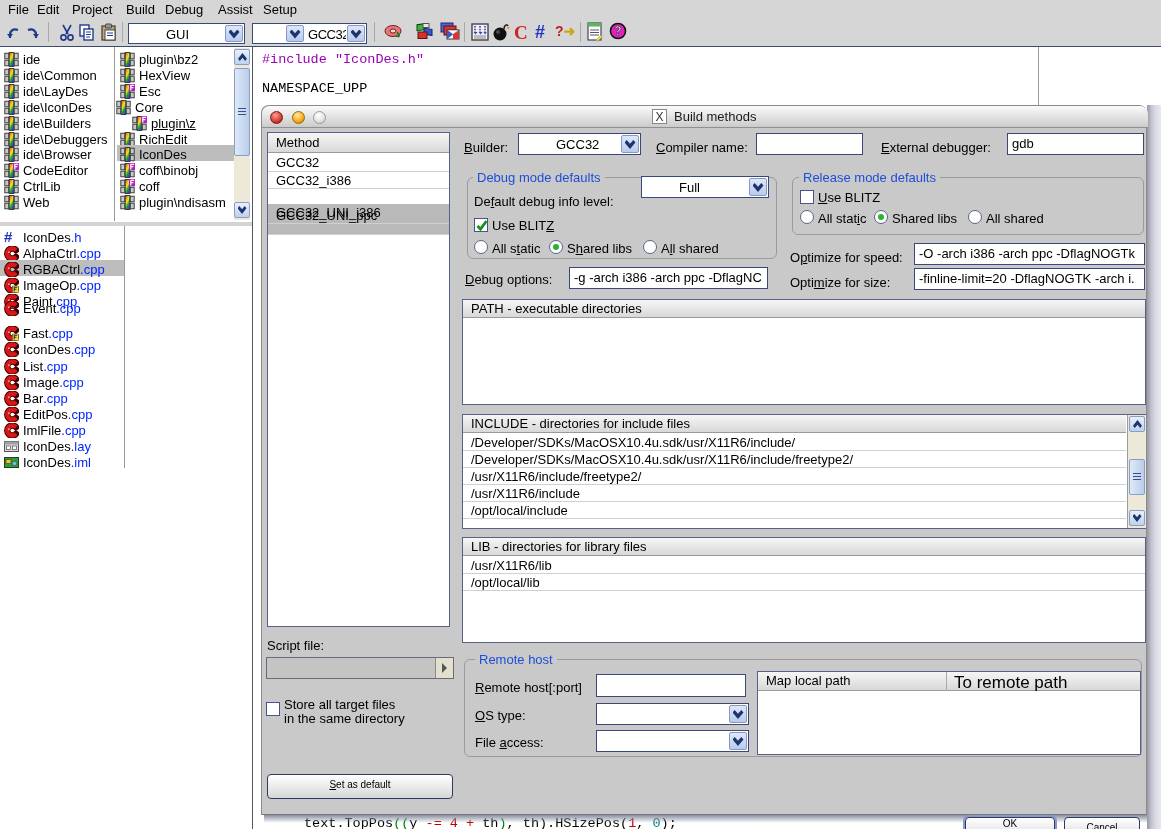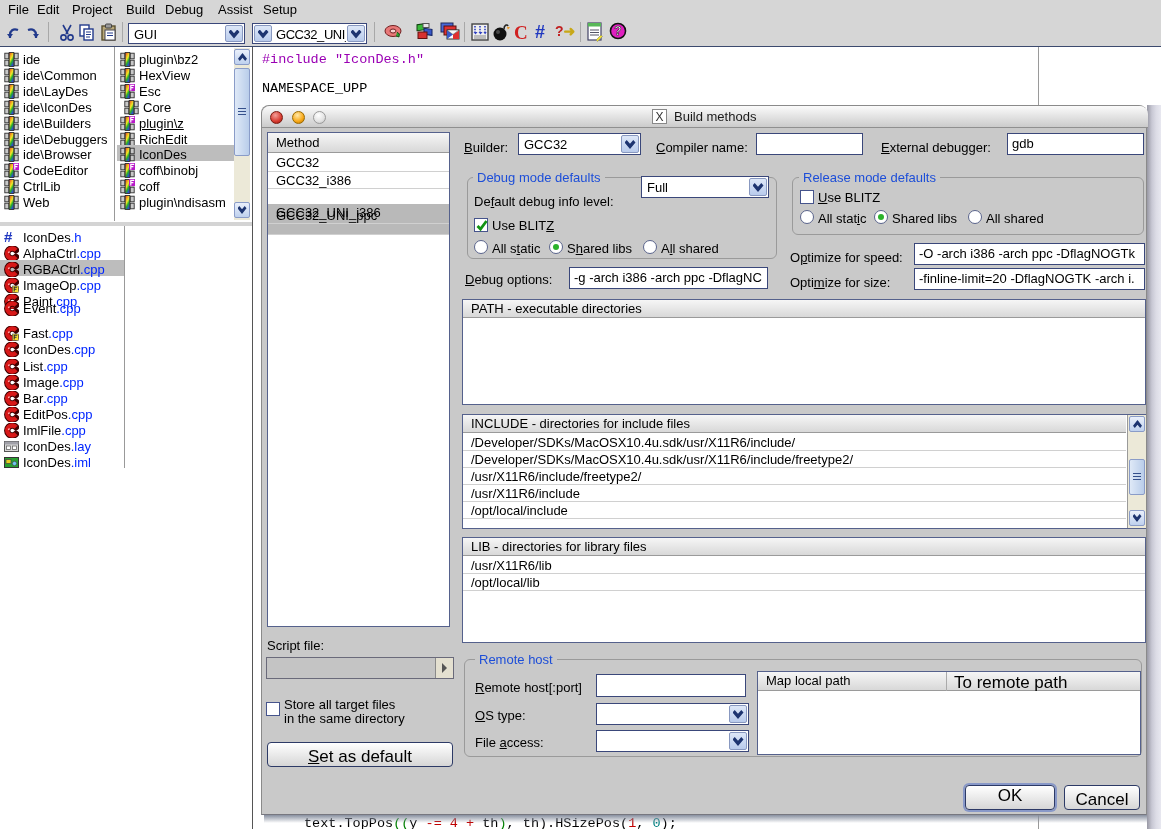--- a/index.html
+++ b/index.html
@@ -5,21 +5,21 @@
 * { margin:0; padding:0; box-sizing:border-box; }
 html,body { width:1161px; height:829px; overflow:hidden; }
 body { font-family:"Liberation Sans", sans-serif; font-size:13px; background:#fff; position:relative; color:#000; }
 .abs { position:absolute; }
 
 #menubar { left:0; top:0; width:1161px; height:19px; background:#d6d6d6; }
 #menubar span { position:absolute; top:2px; font-size:13px; }
 #toolbar { left:0; top:19px; width:1161px; height:28px; background:#d6d6d6; border-bottom:1px solid #3c4a6e; }
 .tsep { position:absolute; top:3px; width:1px; height:20px; background:#a8a8a8; }
 
-.combo { position:absolute; background:#fff; border:1px solid #3a477a; display:flex; }
+.combo { position:absolute; background:#fff; border:1px solid #3a477a; display:flex;padding-left:32px; }
 .combo .txt { flex:1; padding:3px 0 0 5px; font-size:13px; overflow:hidden; white-space:nowrap; }
 .combo .btn { width:18px; margin:1px; background:linear-gradient(#dde7f8,#b9cbEC); border:1px solid #8898c0; border-radius:2px; position:relative; }
 .chev:after { content:""; position:absolute; left:50%; top:50%; width:11px; height:9px; margin:-4px 0 0 -5.5px; background:#1d3470;
   clip-path:polygon(0% 28%, 20% 0%, 50% 42%, 80% 0%, 100% 28%, 50% 100%); }
 
 #pkgpanel { left:0; top:47px; width:253px; height:175px; background:#fff; border-right:1px solid #555; }
 #filepanel { left:0; top:226px; width:253px; height:603px; background:#fff; border-right:1px solid #555; }
 .row { position:absolute; height:16px; display:flex; align-items:center; font-size:13px; white-space:nowrap; }
 .row svg, .row .ficon { margin-right:4px; }
 .ext { color:#0026ff; }
@@ -47,21 +47,21 @@
   border-bottom:1px solid #9a9a9a; font-size:13px; padding:1px 0 0 8px; }
 .lrow { position:absolute; left:0; right:0; height:17px; border-bottom:1px solid #d0d0d0; font-size:13px; padding:1px 0 0 8px; white-space:nowrap; overflow:hidden; }
 .field { position:absolute; background:#fff; border:1px solid #3a477a; font-size:13px; padding:2px 0 0 4px; white-space:nowrap; overflow:hidden; }
 .grp { position:absolute; border:1px solid #9a9a9a; border-radius:6px; }
 .grplbl { position:absolute; color:#1d4ed8; background:#c9c9c9; padding:0 4px; font-size:13px; }
 .lbl { position:absolute; font-size:13px; white-space:nowrap; }
 .cb { position:absolute; width:14px; height:14px; background:#fff; border:1px solid #46548c; }
 .radio { position:absolute; width:14px; height:14px; background:#fff; border:1px solid #5a648c; border-radius:50%; }
 .radio.on:after { content:""; position:absolute; left:3px; top:3px; width:6px; height:6px; border-radius:50%; background:#2cb32c; }
 .btn3d { position:absolute; background:linear-gradient(#ffffff,#d6d6d6); border:1px solid #2d3a66; border-radius:4px;
-  font-size:17px; text-align:center; }
+  font-size:10px; text-align:center;margin-top:32px; }
 u { text-decoration:underline; }
 </style>
 </head>
 <body>
 
 <div id="menubar" class="abs">
     <span style="left:8px;">File</span>
     <span style="left:37px;">Edit</span>
     <span style="left:72px;">Project</span>
     <span style="left:126px;">Build</span>
@@ -216,24 +216,24 @@
       </svg>Web</div>
 <div class="row" style="left:120px;top:4px;"><svg width="15" height="15" viewBox="0 0 15 15">
         <use href="#pkg"></use>
       </svg>plugin\bz2</div>
 <div class="row" style="left:120px;top:20px;"><svg width="15" height="15" viewBox="0 0 15 15">
         <use href="#pkg"></use>
       </svg>HexView</div>
 <div class="row" style="left:120px;top:36px;"><svg width="15" height="15" viewBox="0 0 15 15">
         <use href="#pkgf"></use>
       </svg>Esc</div>
-<div class="row" style="left:124px;top:52px;"><svg width="15" height="15" viewBox="0 0 15 15">
+<div class="row" style="left:116px;top:52px;"><svg width="15" height="15" viewBox="0 0 15 15">
         <use href="#pkg"></use>
       </svg>Core</div>
-<div class="row" style="left:120px;top:68px;text-decoration:underline;"><svg width="15" height="15" viewBox="0 0 15 15">
+<div class="row" style="left:132px;top:68px;text-decoration:underline;"><svg width="15" height="15" viewBox="0 0 15 15">
         <use href="#pkgf"></use>
       </svg>plugin\z</div>
 <div class="row" style="left:120px;top:84px;"><svg width="15" height="15" viewBox="0 0 15 15">
         <use href="#pkg"></use>
       </svg>RichEdit</div>
 <div class="abs" style="left:117px;top:98px;width:117px;height:16px;background:#bdbdbd;"></div>
     <div class="row" style="left:120px;top:99px;"><svg width="15" height="15" viewBox="0 0 15 15">
         <use href="#pkg"></use>
       </svg>IconDes</div>
 <div class="row" style="left:120px;top:115px;"><svg width="15" height="15" viewBox="0 0 15 15">

